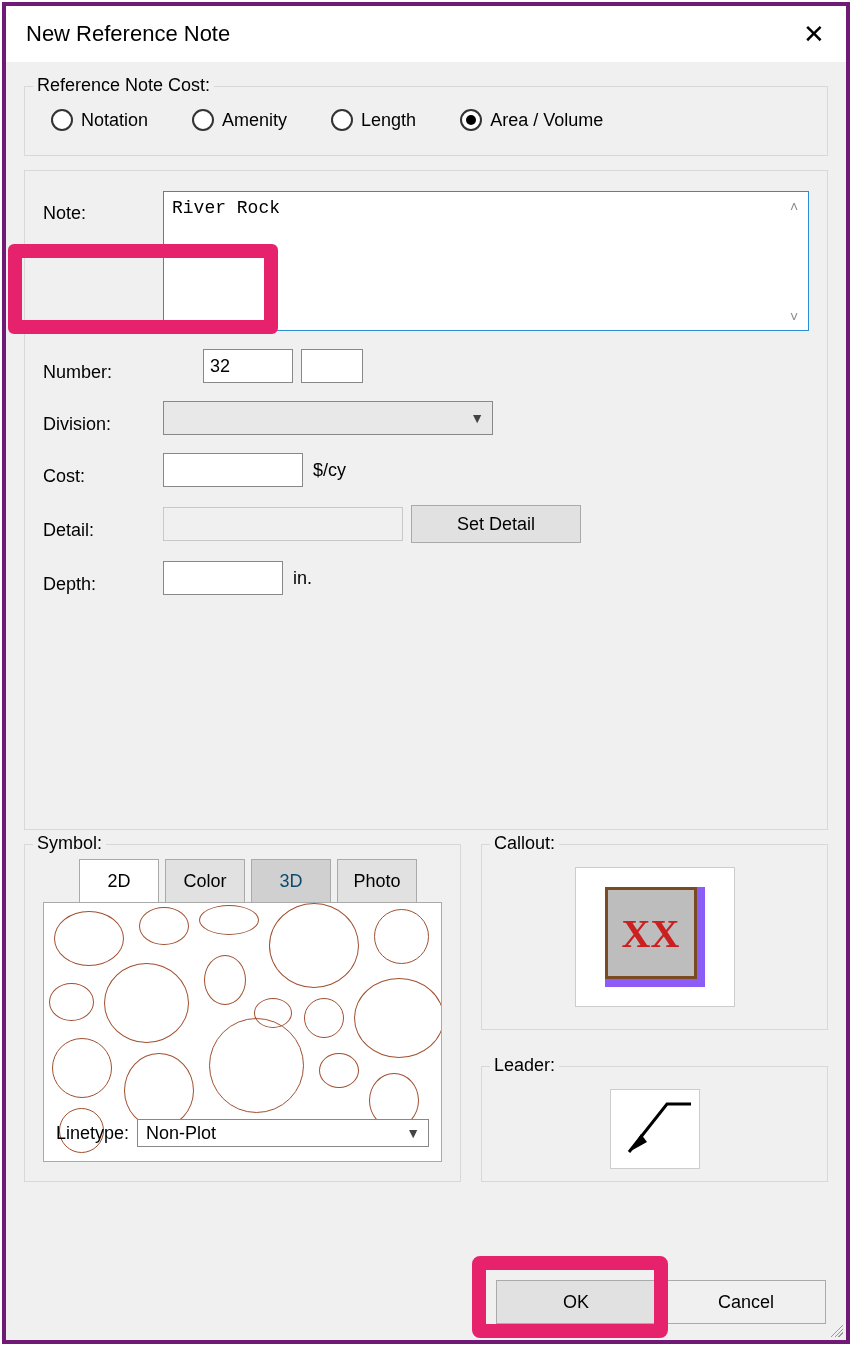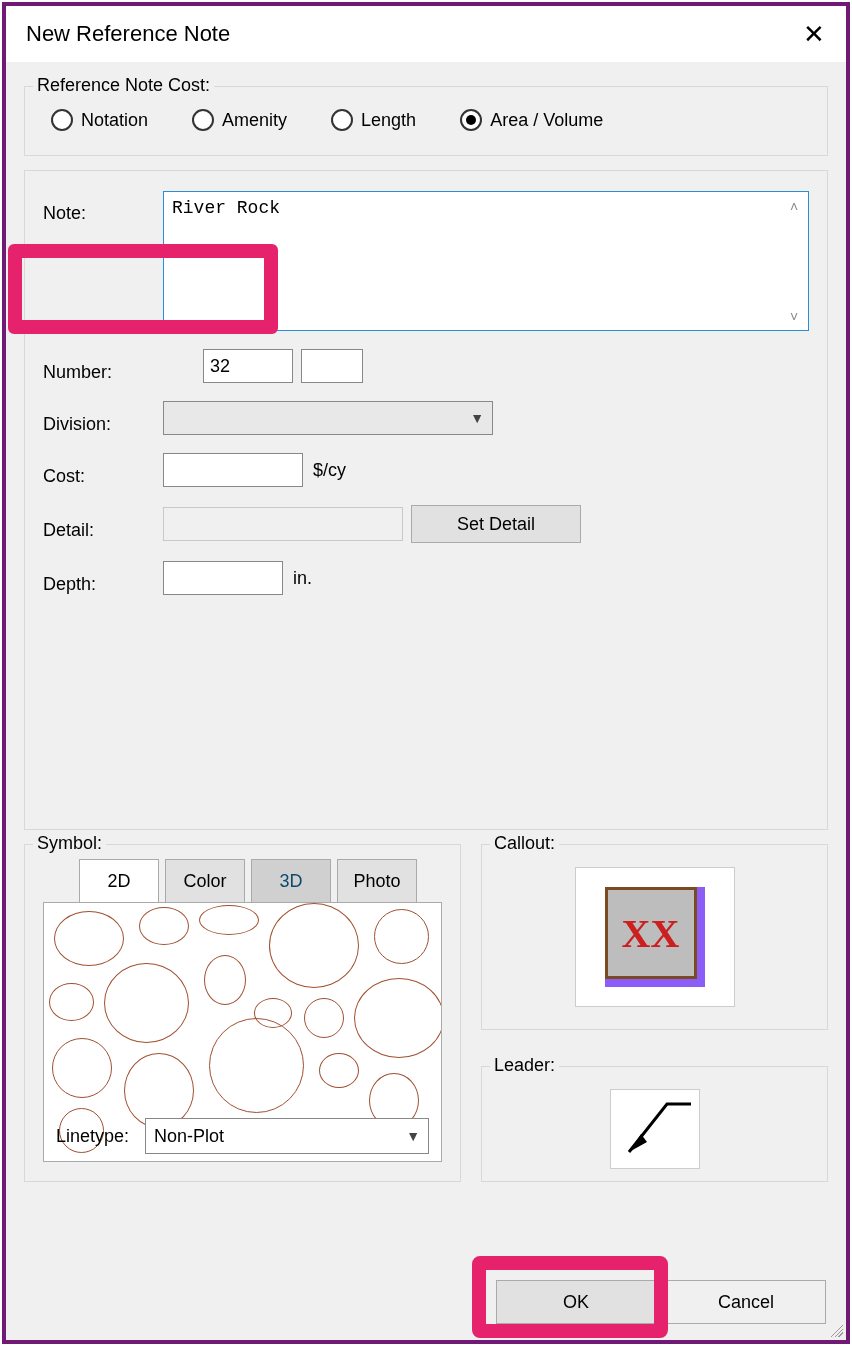--- a/index.html
+++ b/index.html
@@ -143,26 +143,26 @@
     border: 1px solid #aaa; background: #e1e1e1; cursor: pointer;
   }
   .tab.active { background: #fff; }
   .tab.disabled { background: #d0d0d0; color: #0c4a6e; cursor: default;}
   .preview {
     border: 1px solid #aaa; background: #fff; height: 260px;
     position: relative; overflow: hidden; margin-top: -1px;
   }
   .rock { position: absolute; border: 1px solid #a05030; border-radius: 50%; }
   .linetype-row {
-    position: absolute; bottom: 7px; left: 12px; right: 12px;
-    display: flex; align-items: center; gap: 16px; background: rgba(255,255,255,0);
+    position: absolute; bottom: 14px; left: 12px; right: 12px;
+    display: flex; align-items: center; gap: 8px; background: rgba(255,255,255,0);
   }
   .linetype-drop {
     flex:1;
-    border: 1px solid #888; background: #fff; height: 36px;
+    border: 1px solid #888; background: #fff; height: 28px;
     display: flex; align-items: center; justify-content: space-between;
     padding: 0 8px; cursor: pointer;
   }
 
   .callout-preview {
     border: 1px solid #ccc; background: #fff;
     width: 160px; height: 140px; margin: 8px auto 0 auto;
     display:flex; align-items:center; justify-content:center;
     position: relative;
   }

